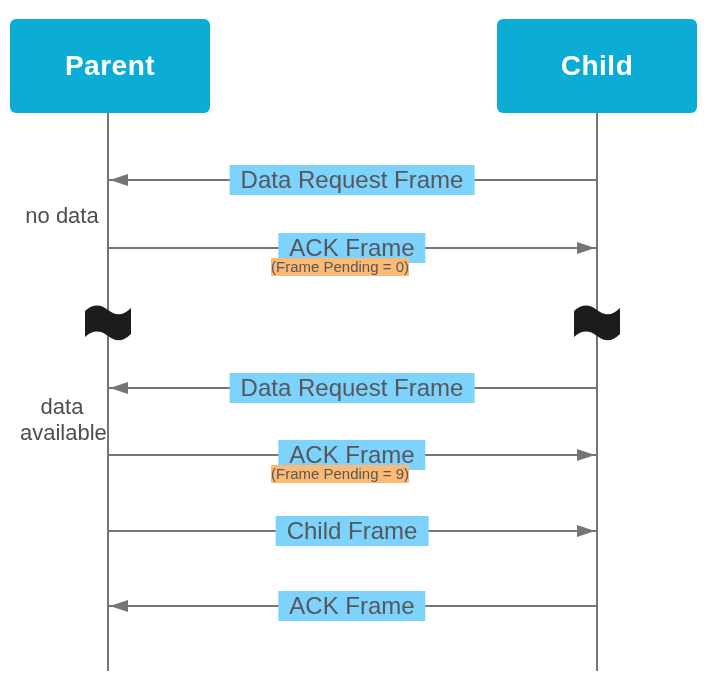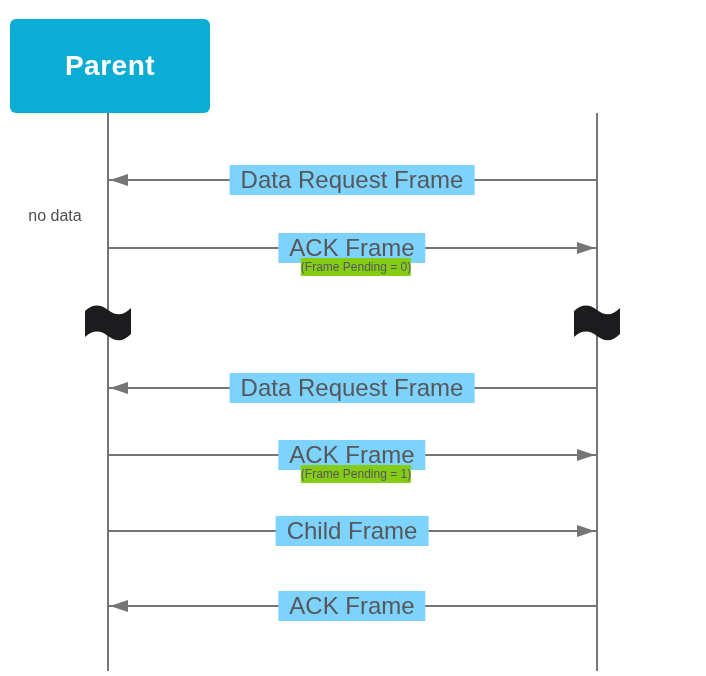--- a/index.html
+++ b/index.html
@@ -26,36 +26,37 @@
     border-top:6px solid transparent; border-bottom:6px solid transparent;
   }
   .ahead.left  { border-right:18px solid var(--line-color); }
   .ahead.right { border-left:18px solid var(--line-color); }
   .mlabel {
     position:absolute; left:352px; transform:translate(-50%,-50%);
     background:#7dd3fc; padding:0 11px; white-space:nowrap;
     font-size:24px; color:var(--text-color); line-height:30px;
   }
   .msub {
-    position:absolute; left:356px; transform:translateX(-50%);
-    white-space:nowrap; font-size:12px; color:var(--text-color);
-    background:#84cc16; line-height:18px;
+    position:absolute; left:340px; transform:translateX(-50%);
+    white-space:nowrap; font-size:15px; color:var(--text-color);
+    background:#fdba74; line-height:18px;
   }
   .sidenote {
-    position:absolute; left:13px; width:84px; text-align:center;
-    font-size:16px; line-height:26px; color:#4d4e50;
+    position:absolute; left:20px; width:84px; text-align:center;
+    font-size:22px; line-height:26px; color:#4d4e50;
   }
   .flag { position:absolute; width:50px; height:42px; }
 </style>
 </head>
 <body>
 
 <div class="stage" style="--actor-fill:#0cadd4; --line-color:#757575; --text-color:#56575b;">
 
   <div class="actor" style="left:10px">Parent</div>
+  <div class="actor" style="left:497px">Child</div>
 
   <div class="lifeline" style="left:107px"></div>
   <div class="lifeline" style="left:596px"></div>
 
   <div class="mline" style="top:171px"></div>
   <div class="ahead left" style="left:110px; top:166px"></div>
   <div class="mlabel" style="top:172px">Data Request Frame</div>
 
   <div class="sidenote" style="top:195px">no data</div>
 
@@ -68,25 +69,26 @@
     <path d="M2,10 C10,3 17,3 25,9 C33,15 40,15 48,7 L48,33 C40,41 33,41 25,35 C17,29 10,29 2,36 Z" fill="#1c1c1e"></path>
   </svg>
   <svg class="flag" style="left:572px; top:293px" viewBox="0 0 50 42">
     <path d="M2,10 C10,3 17,3 25,9 C33,15 40,15 48,7 L48,33 C40,41 33,41 25,35 C17,29 10,29 2,36 Z" fill="#1c1c1e"></path>
   </svg>
 
   <div class="mline" style="top:379px"></div>
   <div class="ahead left" style="left:110px; top:374px"></div>
   <div class="mlabel" style="top:380px">Data Request Frame</div>
 
+  <div class="sidenote" style="top:386px">data available</div>
 
   <div class="mline" style="top:446px"></div>
   <div class="ahead right" style="left:577px; top:441px"></div>
   <div class="mlabel" style="top:447px">ACK Frame</div>
-  <div class="msub" style="top:457px">(Frame Pending = 1)</div>
+  <div class="msub" style="top:457px">(Frame Pending = 9)</div>
 
   <div class="mline" style="top:522px"></div>
   <div class="ahead right" style="left:577px; top:517px"></div>
   <div class="mlabel" style="top:523px">Child Frame</div>
 
   <div class="mline" style="top:597px"></div>
   <div class="ahead left" style="left:110px; top:592px"></div>
   <div class="mlabel" style="top:598px">ACK Frame</div>
 
 </div>

